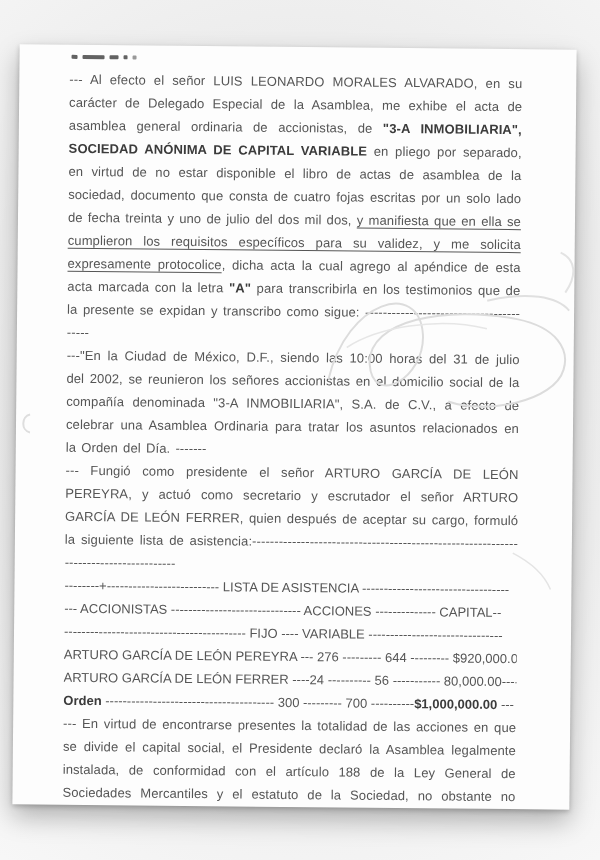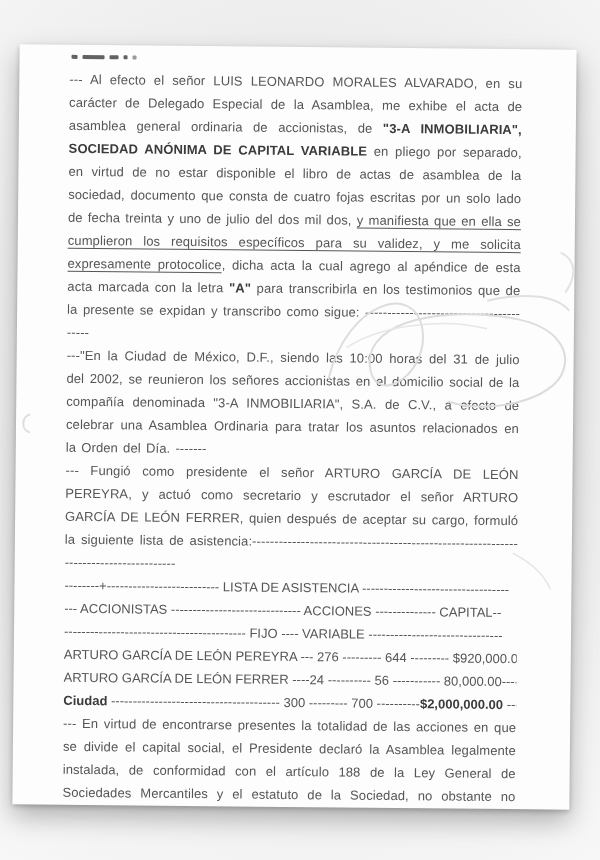--- a/index.html
+++ b/index.html
@@ -67,21 +67,21 @@
 
     <div class="doc">
         <div class="para"><span>--- Al efecto el señor LUIS LEONARDO MORALES ALVARADO, en su carácter de Delegado Especial de la Asamblea, me exhibe el acta de asamblea general ordinaria de accionistas, de </span><span class="b">"3-A INMOBILIARIA", SOCIEDAD ANÓNIMA DE CAPITAL VARIABLE</span><span> en pliego por separado, en virtud de no estar disponible el libro de actas de asamblea de la sociedad, documento que consta de cuatro fojas escritas por un solo lado de fecha treinta y uno de julio del dos mil dos, </span><span class="u">y manifiesta que en ella se cumplieron los requisitos específicos para su validez, y me solicita expresamente protocolice</span><span>, dicha acta la cual agrego al apéndice de esta acta marcada con la letra </span><span class="b">"A"</span><span> para transcribirla en los testimonios que de la presente se expidan y transcribo como  sigue: ----------------------------------------</span></div>
         <div class="para"><span>---"En la Ciudad de México, D.F., siendo las 10:00 horas del 31 de julio del 2002, se reunieron los señores accionistas en el domicilio social de la compañía denominada "3-A INMOBILIARIA", S.A. de C.V., a efecto de celebrar una Asamblea Ordinaria para tratar los asuntos relacionados en la Orden del Día. -------</span></div>
         <div class="para"><span>--- Fungió como presidente el señor ARTURO GARCÍA DE LEÓN PEREYRA, y actuó como secretario y escrutador el señor ARTURO GARCÍA DE LEÓN FERRER, quien después de aceptar su cargo, formuló la siguiente lista de asistencia:-------------------------------------------------------------------------------------</span></div>
         <div class="tline"><span>--------+-------------------------- LISTA DE ASISTENCIA ----------------------------------</span></div>
         <div class="tline"><span>--- ACCIONISTAS ------------------------------ ACCIONES -------------- CAPITAL--</span></div>
         <div class="tline"><span>------------------------------------------ FIJO ---- VARIABLE -------------------------------</span></div>
         <div class="tline"><span>ARTURO GARCÍA DE LEÓN PEREYRA --- 276 --------- 644 --------- $920,000.00</span></div>
         <div class="tline"><span>ARTURO GARCÍA DE LEÓN FERRER ----24 ---------- 56 ----------- 80,000.00-----</span></div>
-        <div class="tline"><span class="b">Ciudad </span><span>--------------------------------------- 300 --------- 700 ----------</span><span class="b">$2,000,000.00</span><span> ---</span></div>
+        <div class="tline"><span class="b">Orden </span><span>--------------------------------------- 300 --------- 700 ----------</span><span class="b">$1,000,000.00</span><span> ---</span></div>
         <div class="para"><span>--- En virtud de encontrarse presentes la totalidad de las acciones en que se divide el capital social, el Presidente declaró la Asamblea legalmente instalada, de conformidad con el artículo 188 de la Ley General de Sociedades Mercantiles y el estatuto de la Sociedad, no obstante no haberse publicado la convocatoria respectiva. ------------------------------------------------------------------------------------</span></div>
       </div>
 
     <svg class="scribble" viewBox="0 0 557 760" xmlns="http://www.w3.org/2000/svg" aria-hidden="true">
       <path d="M 470 252 C 510 242, 540 247, 552 261" fill="none" stroke="#e0e0e0" stroke-width="2"></path>
       <path d="M 548 243 C 560 225, 558 210, 543 203" fill="none" stroke="#e3e3e3" stroke-width="2"></path>
       <path d="M 312 332 C 330 252, 402 232, 406 286 C 409 330, 356 360, 353 316 C 351 272, 430 257, 500 270 C 540 278, 553 300, 547 320 C 538 352, 470 366, 432 353" fill="none" stroke="#dcdcdc" stroke-width="2"></path>
       <path d="M 330 300 C 360 280, 420 268, 470 280" fill="none" stroke="#e6e6e6" stroke-width="1.5"></path>
       <path d="M 14 370 C 5 372, 5 386, 14 388" fill="none" stroke="#dedede" stroke-width="2"></path>
       <path d="M 498 504 C 518 514, 530 526, 536 540" fill="none" stroke="#e4e4e4" stroke-width="1.5"></path>

